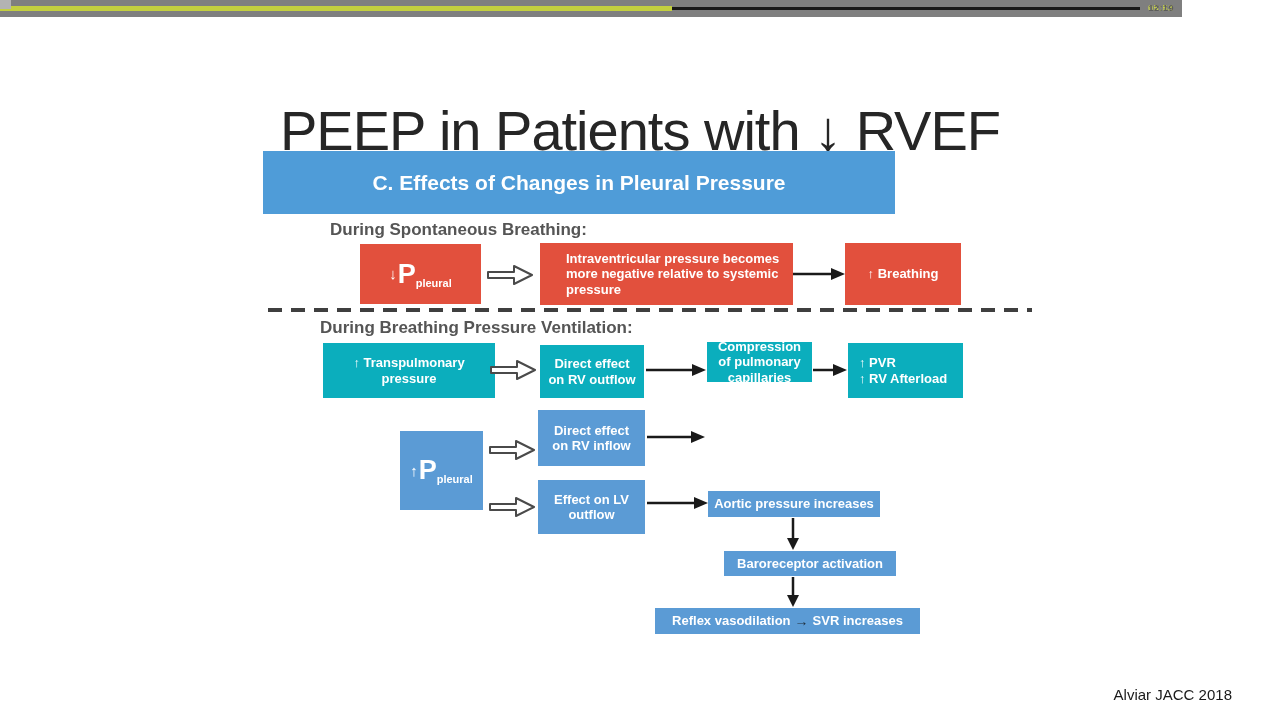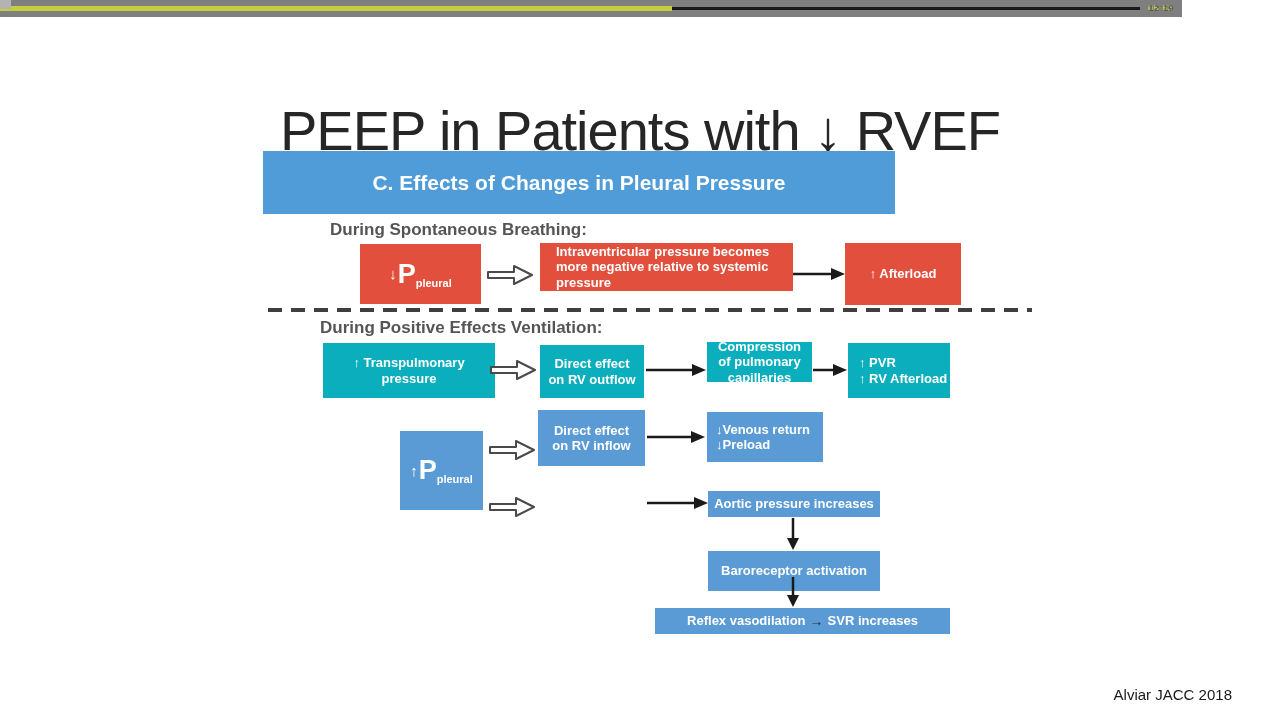--- a/index.html
+++ b/index.html
@@ -33,33 +33,33 @@
     background:repeating-linear-gradient(90deg,#3f3f3f 0 14px,transparent 14px 23px);}
 
   .box{position:absolute;color:#fff;font-weight:bold;font-size:13px;line-height:1.18;
     display:flex;align-items:center;justify-content:center;text-align:center;white-space:pre-line;}
   .red{background:var(--box-red);}
   .teal{background:var(--box-teal);}
   .blue{background:var(--box-blue);}
   .align-left{justify-content:flex-start;text-align:left;}
 
   .b-red-p{left:360px;top:244px;width:121px;height:60px;}
-  .b-intra{left:540px;top:243px;width:253px;height:48px;padding-left:16px;}
+  .b-intra{left:540px;top:243px;width:253px;height:62px;padding-left:26px;}
   .b-after{left:845px;top:243px;width:116px;height:62px;}
   .b-transp{left:323px;top:343px;width:172px;height:55px;}
   .b-rvout{left:540px;top:345px;width:104px;height:53px;}
   .b-compr{left:707px;top:342px;width:105px;height:40px;}
-  .b-pvr{left:848px;top:343px;width:102px;height:55px;padding-left:11px;}
+  .b-pvr{left:848px;top:343px;width:115px;height:55px;padding-left:11px;}
   .b-blue-p{left:400px;top:431px;width:83px;height:79px;}
   .b-rvin{left:538px;top:410px;width:107px;height:56px;}
   .b-venous{left:707px;top:412px;width:116px;height:50px;padding-left:9px;}
   .b-lv{left:538px;top:480px;width:107px;height:54px;}
   .b-aortic{left:708px;top:491px;width:172px;height:26px;}
-  .b-baro{left:708px;top:551px;width:172px;height:40px;}
-  .b-reflex{left:655px;top:608px;width:295px;height:26px;white-space:nowrap;}
+  .b-baro{left:724px;top:551px;width:172px;height:25px;}
+  .b-reflex{left:655px;top:608px;width:265px;height:26px;white-space:nowrap;}
 
   .p-arrow{font-size:15px;margin-right:1px;}
   .p-sym{font-size:27px;line-height:1;}
   .p-sub{font-size:11px;transform:translateY(9px);}
   .reflex-arrow{color:#20303d;margin:0 4px;font-size:14px;}
 
   .arr{position:absolute;}
   svg{display:block;}
 
   .citation{position:absolute;right:48px;top:686px;font-size:15px;color:#1a1a1a;}
@@ -97,25 +97,25 @@
 more negative relative to systemic
 pressure</div>
 
   <div class="arr" style="left:793px;top:266px;">
     <svg width="52" height="16" viewBox="0 0 52 16">
         <line x1="0" y1="8" x2="38" y2="8" stroke="#1a1a1a" stroke-width="2.5"></line>
         <polygon points="38,2 52,8 38,14" fill="#1a1a1a"></polygon>
       </svg>
   </div>
 
-  <div class="box red b-after">↑ Afterload</div>
+  <div class="box red b-after">↑ Breathing</div>
 
   <div class="dashline"></div>
 
-  <div class="section-label lbl-ppv">During Positive Effects Ventilation:</div>
+  <div class="section-label lbl-ppv">During Breathing Pressure Ventilation:</div>
 
   <div class="box teal b-transp">↑ Transpulmonary
 pressure</div>
 
   <div class="arr" style="left:489px;top:358px;">
     <svg width="48" height="24" viewBox="0 0 48 24">
         <polygon points="2,9 28,9 28,3 46,12 28,21 28,15 2,15" fill="#ffffff" stroke="#4a4a4a" stroke-width="2" stroke-linejoin="round"></polygon>
       </svg>
   </div>
 
@@ -156,29 +156,29 @@
   <div class="box blue b-rvin">Direct effect
 on RV inflow</div>
 
   <div class="arr" style="left:647px;top:429px;">
     <svg width="58" height="16" viewBox="0 0 58 16">
         <line x1="0" y1="8" x2="44" y2="8" stroke="#1a1a1a" stroke-width="2.5"></line>
         <polygon points="44,2 58,8 44,14" fill="#1a1a1a"></polygon>
       </svg>
   </div>
 
-  <div class="box blue b-venous align-left">↓Venous return
-↓Preload</div>
 
   <div class="arr" style="left:488px;top:495px;">
     <svg width="48" height="24" viewBox="0 0 48 24">
         <polygon points="2,9 28,9 28,3 46,12 28,21 28,15 2,15" fill="#ffffff" stroke="#4a4a4a" stroke-width="2" stroke-linejoin="round"></polygon>
       </svg>
   </div>
 
+  <div class="box blue b-lv">Effect on LV
+outflow</div>
 
   <div class="arr" style="left:647px;top:495px;">
     <svg width="61" height="16" viewBox="0 0 61 16">
         <line x1="0" y1="8" x2="47" y2="8" stroke="#1a1a1a" stroke-width="2.5"></line>
         <polygon points="47,2 61,8 47,14" fill="#1a1a1a"></polygon>
       </svg>
   </div>
 
   <div class="box blue b-aortic">Aortic pressure increases</div>
 

